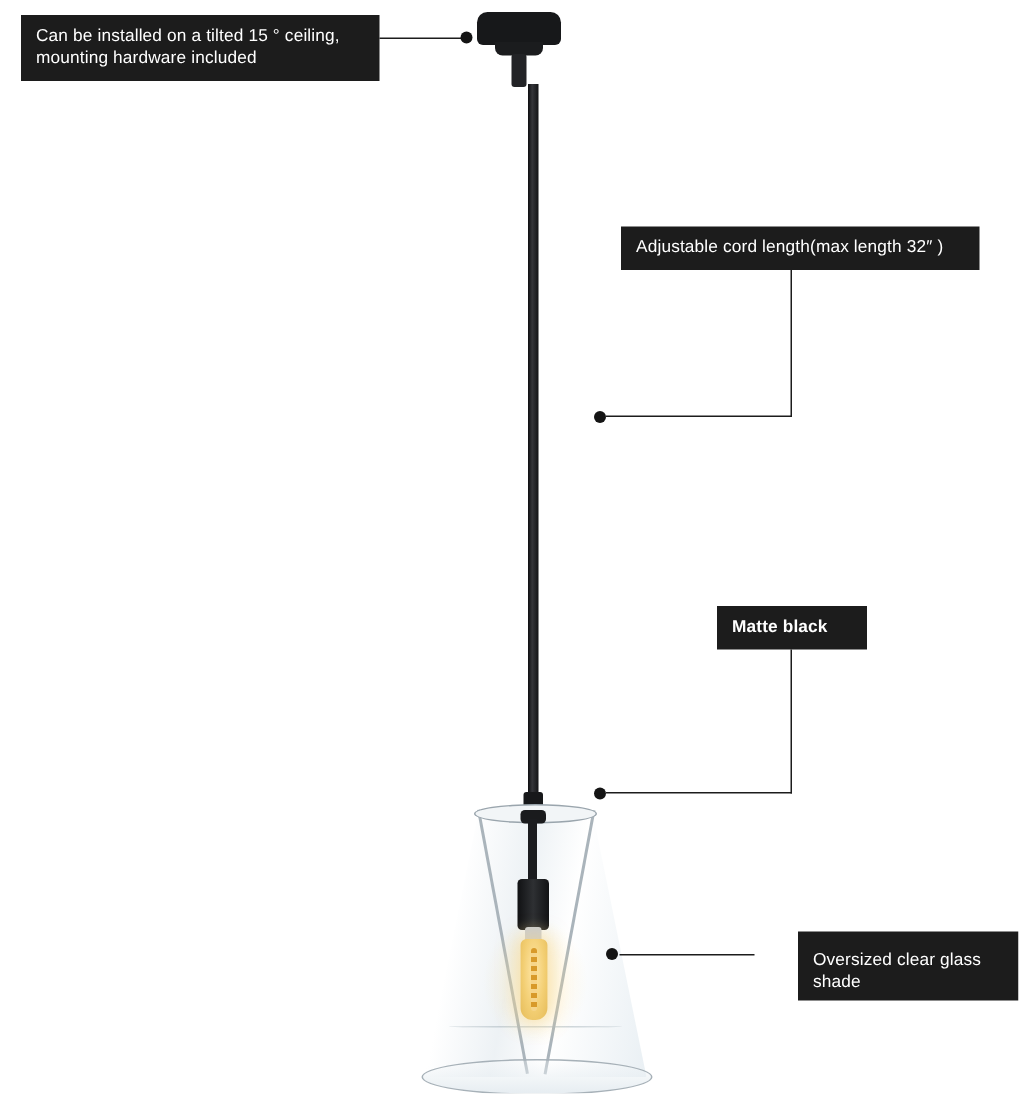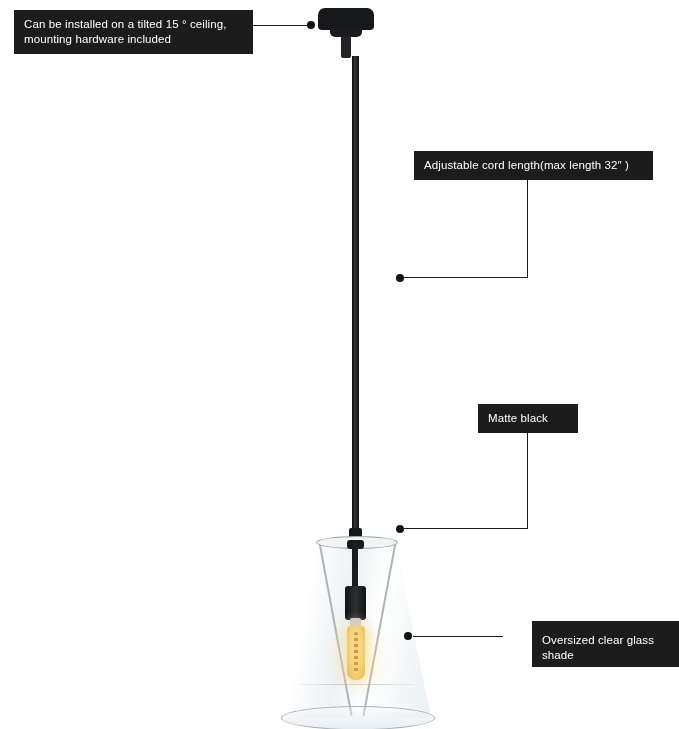--- a/index.html
+++ b/index.html
@@ -253,21 +253,21 @@
   <div class="callout" style="left:14px; top:10px; width:239px; height:44px;">Can be installed on a tilted 15 ° ceiling,
 mounting hardware included</div>
   <div class="leader h" style="left:253px; top:25px; width:56px;"></div>
   <div class="dot" style="left:307px; top:21px;"></div>
 
   <div class="callout" style="left:414px; top:151px; width:239px; height:29px; padding-top:7px;">Adjustable cord length(max length 32″ )</div>
   <div class="leader v" style="left:527px; top:180px; height:98px;"></div>
   <div class="leader h" style="left:404px; top:277px; width:124px;"></div>
   <div class="dot" style="left:396px; top:274px;"></div>
 
-  <div class="callout" style="left:478px; top:404px; width:100px; height:29px; padding-top:7px;">Matte black</div>
+  <div class="callout" style="left:478px; top:404px; width:100px; height:29px; padding-top:7px;font-weight:bold;">Matte black</div>
   <div class="leader v" style="left:527px; top:433px; height:96px;"></div>
   <div class="leader h" style="left:404px; top:528px; width:124px;"></div>
   <div class="dot" style="left:396px; top:525px;"></div>
 
   <div class="callout" style="left:532px; top:621px; width:162px; height:46px; padding-top:12px;">Oversized clear glass shade</div>
   <div class="leader h" style="left:413px; top:636px; width:90px;"></div>
   <div class="dot" style="left:404px; top:632px;"></div>
 
 </div>
 

